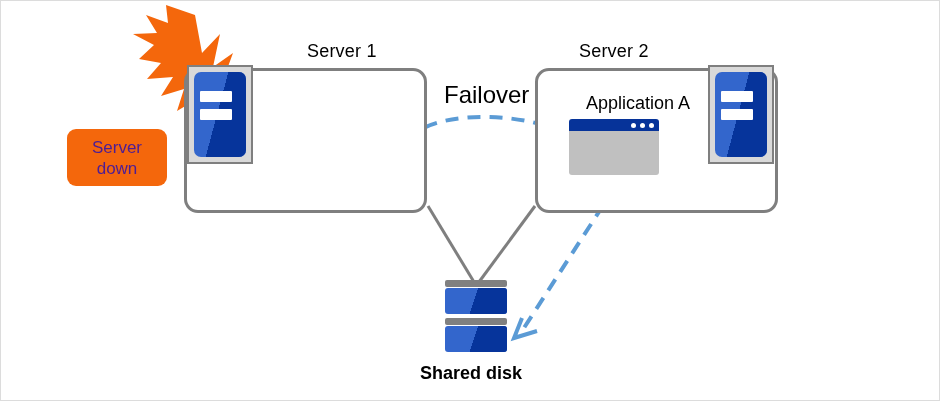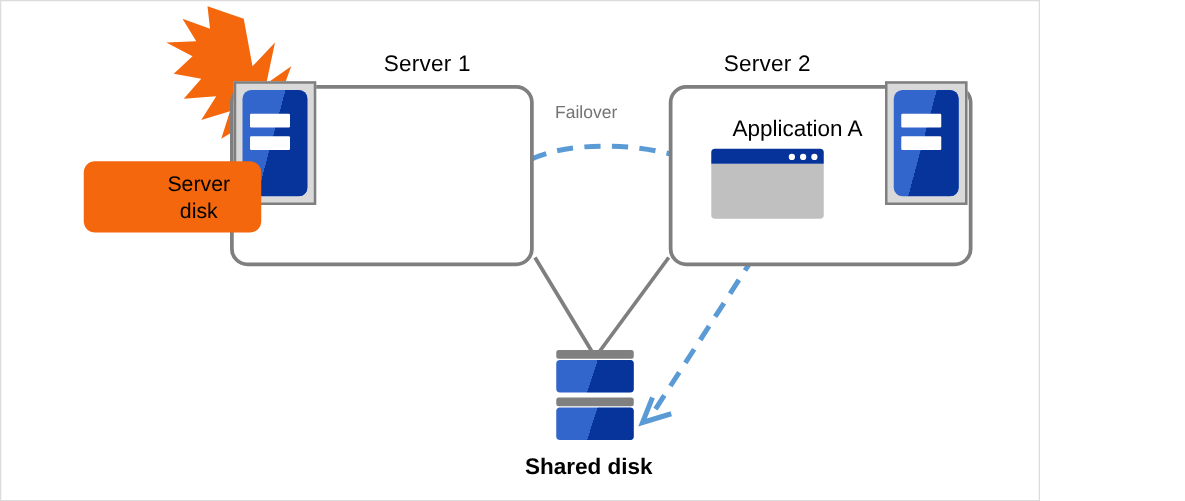--- a/index.html
+++ b/index.html
@@ -2,21 +2,21 @@
 <html><head>
 <meta charset="utf-8">
 <style>
   html, body {
     margin: 0;
     padding: 0;
     background: #ffffff;
   }
   #canvas {
     position: relative;
-    width: 832px;
+    width: 940px;
     height: 401px;
     background: #ffffff;
     border: 1px solid #dcdcdc;
     box-sizing: border-box;
     overflow: hidden;
     font-family: "Liberation Sans", sans-serif;
   }
   .svg-layer {
     position: absolute;
     left: 0;
@@ -85,29 +85,28 @@
 
   
   #server-down {
     position: absolute;
     left: 66px;
     top: 128px;
     width: 100px;
     height: 57px;
     background: #f4670c;
     border-radius: 9px;
-    color: #000000;
+    color: #4c1d95;
     font-size: 17px;
     line-height: 21px;
     text-align: center;
     display: flex;
     flex-direction: column;
     align-items: center;
     justify-content: center;
-    padding-left: 42px;
   }
 
   
   #app-window {
     position: absolute;
     left: 568px;
     top: 118px;
     width: 90px;
     height: 56px;
     box-sizing: border-box;
@@ -142,22 +141,22 @@
     color: #000000;
     white-space: nowrap;
     margin-left: 32px;
   }
 
   
   #failover-label {
     position: absolute;
     left: 443px;
     top: 80px;
-    font-size: 14px;
-    color: #737373;
+    font-size: 24px;
+    color: #000000;
     white-space: nowrap;
   }
 
   
   #shared-disk {
     position: absolute;
     left: 444px;
     top: 279px;
     width: 62px;
     height: 79px;
@@ -221,21 +220,21 @@
   <div class="server-icon" id="server1-icon">
     <div class="chassis">
       <div class="shade"></div>
       <div class="bar b1"></div>
       <div class="bar b2"></div>
     </div>
   </div>
 
   <div id="server-down">
     <span>Server</span>
-    <span>disk</span>
+    <span>down</span>
   </div>
 
   <div id="failover-label">Failover</div>
 
   <div class="box-title" id="server2-title">Server 2</div>
 
   <div class="server-box" id="server2-box"></div>
 
   <div id="app-label">Application A</div>
 

